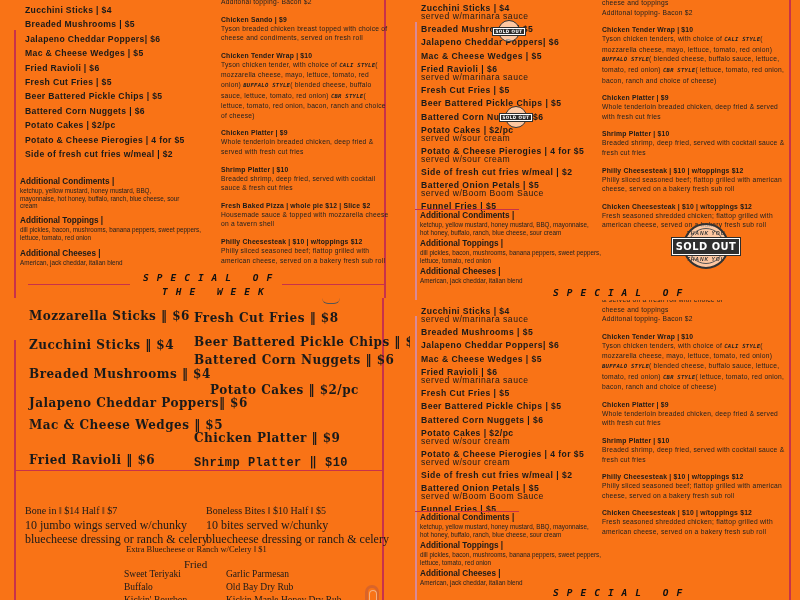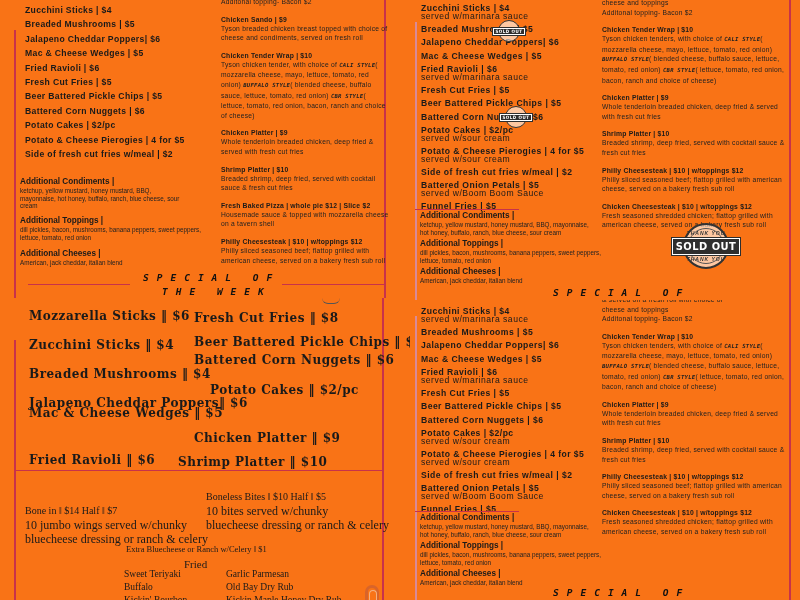--- a/index.html
+++ b/index.html
@@ -131,37 +131,37 @@
 <div class="tile" id="tileB">
   <div class="red-v" style="left:14px; top:42px; height:260px;"></div>
   <div class="red-v" style="left:382px; top:0; height:302px;"></div>
   <div class="red-h" style="left:14px; top:172px; width:370px;"></div>
   <div style="position:absolute; left:322px; top:0; width:18px; height:6px; border-bottom:1px solid #555; border-radius:0 0 10px 10px;"></div>
 
   <div class="b-item" style="left:29px; top:11px;">Mozzarella Sticks  ‖  $6</div>
   <div class="b-item" style="left:29px; top:40px;">Zucchini Sticks  ‖  $4</div>
   <div class="b-item" style="left:29px; top:69px;">Breaded Mushrooms  ‖  $4</div>
   <div class="b-item" style="left:29px; top:98px;">Jalapeno Cheddar Poppers‖ $6</div>
-  <div class="b-item" style="left:29px; top:108px;">Mac &amp; Cheese Wedges  ‖  $5</div>
+  <div class="b-item" style="left:29px; top:120px;">Mac &amp; Cheese Wedges  ‖  $5</div>
   <div class="b-item" style="left:29px; top:155px;">Fried Ravioli ‖  $6</div>
 
   <div class="b-item" style="left:194px; top:13px;">Fresh Cut Fries ‖  $8</div>
   <div class="b-item" style="left:194px; top:37px;">Beer Battered Pickle Chips ‖  $5</div>
   <div class="b-item" style="left:194px; top:55px;">Battered Corn Nuggets ‖ $6</div>
   <div class="b-item" style="left:202px; top:85px;margin-left:8px;">Potato Cakes ‖ $2/pc</div>
   <div class="b-item" style="left:194px; top:133px;">Chicken Platter ‖ $9</div>
-  <div class="b-item" style="left:178px; top:157px;">Shrimp Platter ‖ $10</div>
+  <div class="b-item" style="left:194px; top:157px;font-family:Liberation Mono, monospace;">Shrimp Platter ‖ $10</div>
 
 
   <div class="wing-col" style="left:25px; top:206px;">
     <div class="hd">Bone in ‖ $14   Half ‖ $7</div>
     <div>10 jumbo wings served w/chunky</div>
     <div>bluecheese dressing or ranch &amp; celery</div>
   </div>
-  <div class="wing-col" style="left:206px; top:192px;">
+  <div class="wing-col" style="left:206px; top:206px;">
     <div class="hd">Boneless Bites ‖ $10   Half ‖ $5</div>
     <div>10 bites served w/chunky</div>
     <div>bluecheese dressing or ranch &amp; celery</div>
   </div>
   <div class="wings-extra">Extra Bluecheese or Ranch w/Celery ‖ $1</div>
 
   <div class="sauces-title">Fried</div>
   <div class="sauce-col" style="left:124px; top:270px;">
     <div>Sweet Teriyaki</div>
     <div>Buffalo</div>

